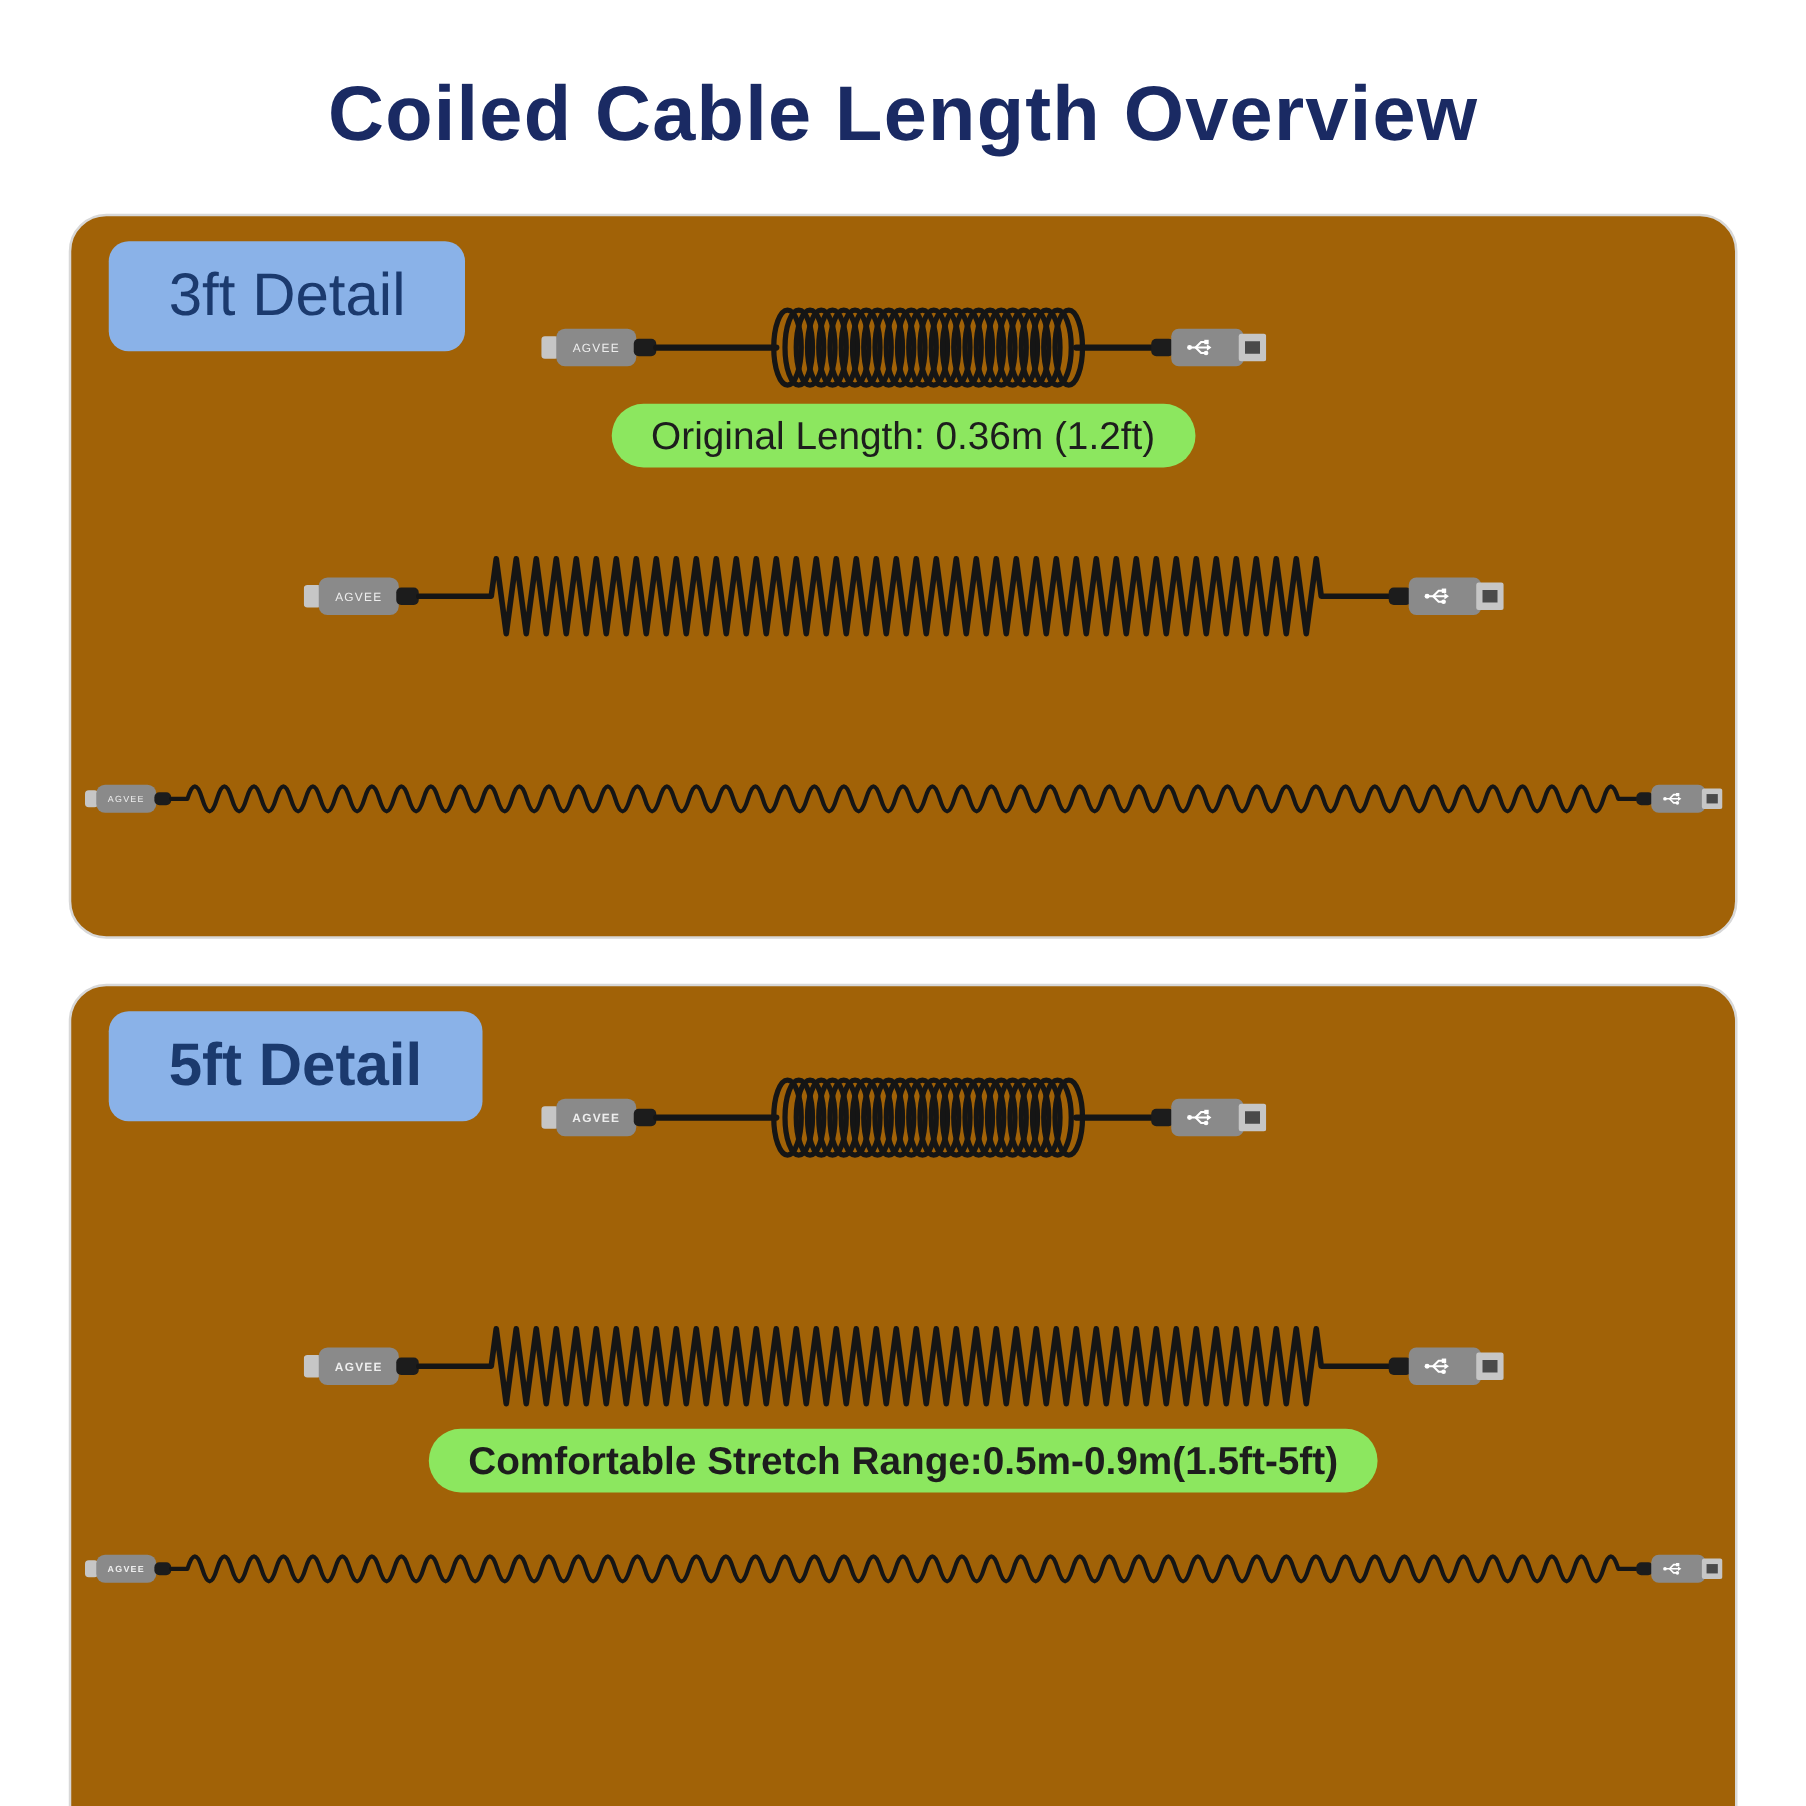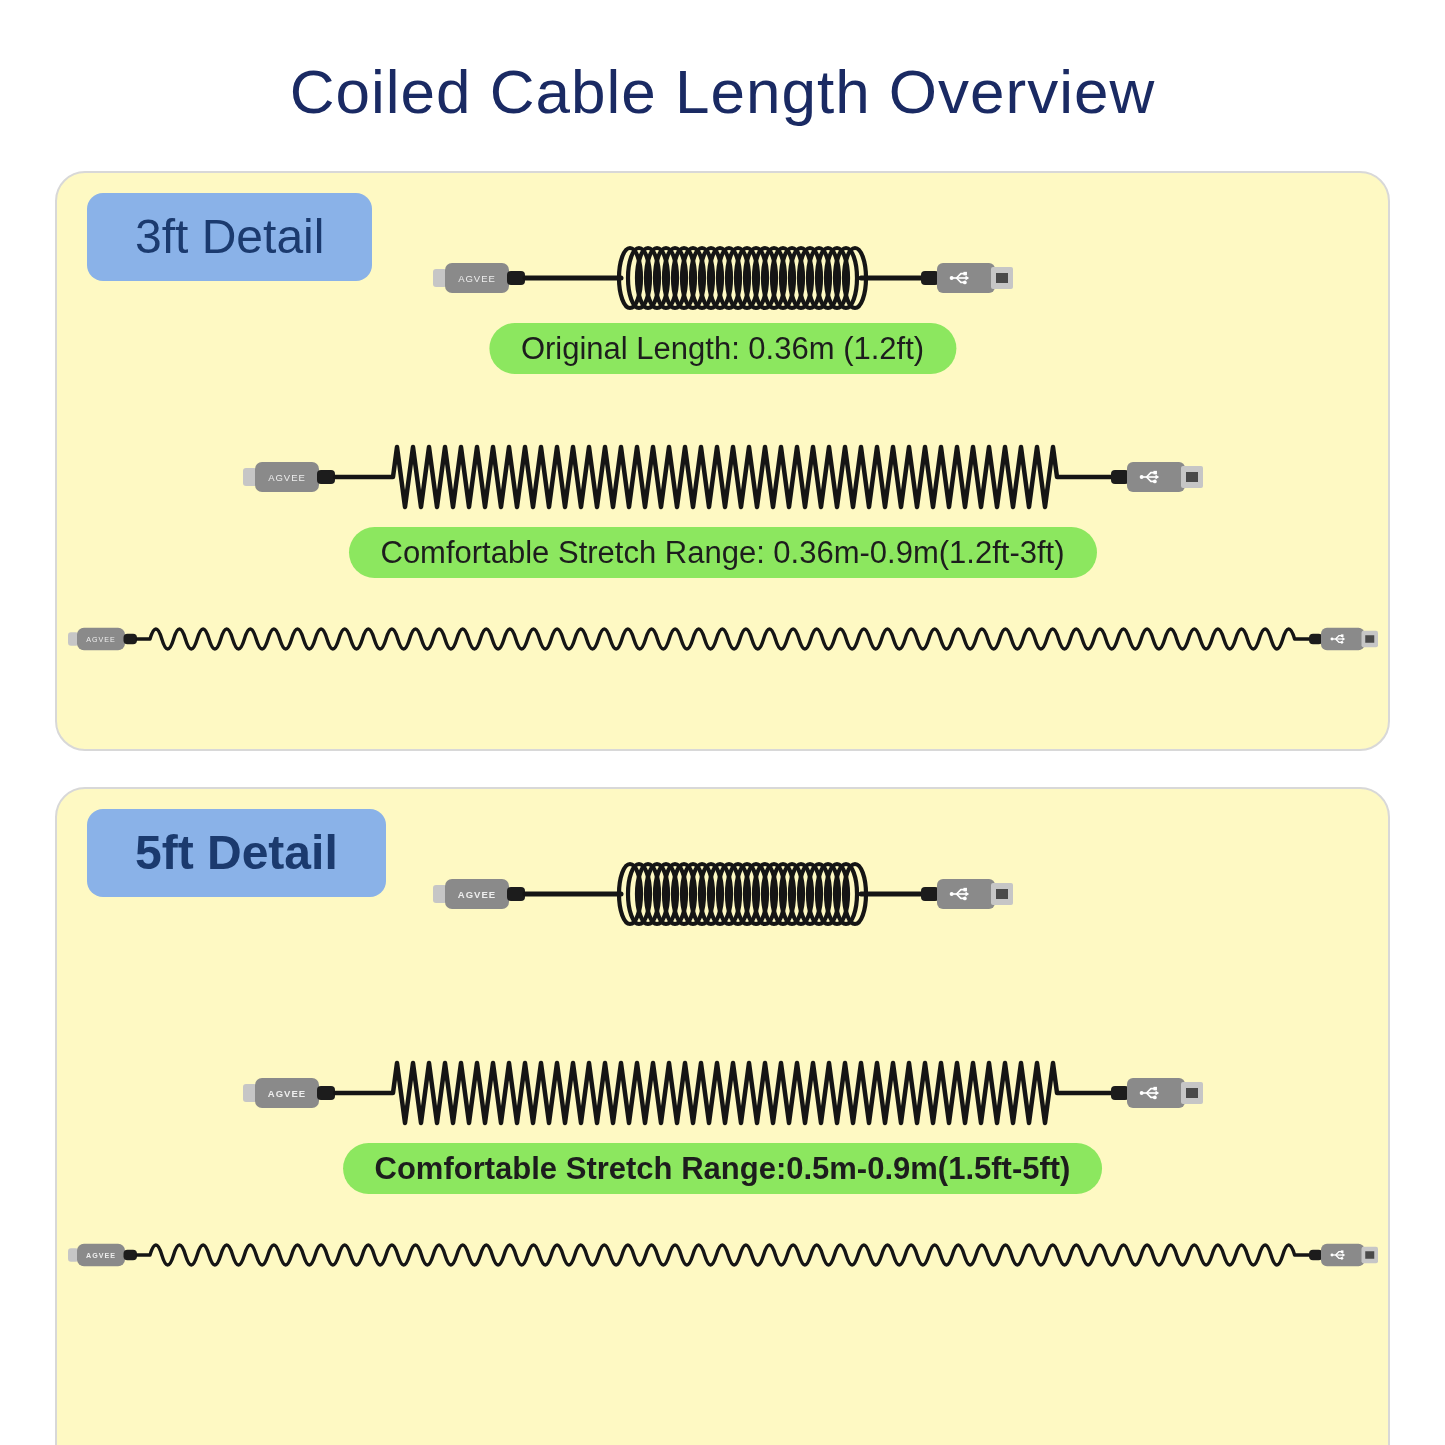--- a/index.html
+++ b/index.html
@@ -7,30 +7,30 @@
   body {
     width:1445px; height:1445px;
     font-family:"Liberation Sans", sans-serif;
     overflow:hidden;
     position:relative;
   }
   .page-title {
     text-align:center;
     padding-top:56px;
     font-size:62px;
-    font-weight:normal;
+    font-weight:bold;
     color:var(--title_text, #1a2a63);
     letter-spacing:1px;
   }
   .panel {
     position:relative;
     margin:0 55px;
     border:2px solid var(--panel_border, #d8d8d8);
     border-radius:30px;
-    background:#fef9c3;
+    background:#a16207;
   }
   .panel.first  { height:580px; margin-top:44px; }
   .panel.second { height:756px; margin-top:36px;font-weight:bold; }
   .badge {
     position:absolute;
     left:30px; top:20px;
     background:var(--badge_bg, #8ab2e8);
     color:var(--badge_text, #1b3a6e);
     font-size:48px;
     padding:14px 48px;
@@ -140,21 +140,20 @@
           <path d="M5,0 L9,-4 L12,-4" fill="none"></path>
           <rect x="11.3" y="-5.6" width="3.2" height="3.2" stroke="none"></rect>
           <path d="M5,0 L9,4 L12,4" fill="none"></path>
           <circle cx="12.6" cy="4" r="1.7" stroke="none"></circle>
           <path d="M16.5,0 L13.2,-2.3 L13.2,2.3 Z" stroke="none"></path>
         </g>
         <rect x="938" y="37" width="22" height="22" rx="2" fill="#c6c6c6"></rect>
         <rect x="943" y="43" width="12" height="10" fill="#4a4a4a"></rect>
       </g>
     </svg>
-  <div class="pill green pill-2">Comfortable Stretch Range: 0.36m-0.9m(1.2ft-3ft)</div>
 
   <svg class="cable cable-3" viewBox="0 0 1310 56" width="1310" height="56">
       <g>
         <rect x="0" y="21.25" width="10.5" height="13.5" rx="3" fill="#c6c6c6"></rect>
         <rect x="9" y="16.75" width="48" height="22.5" rx="7" fill="#8a8a8a"></rect>
         <text x="33" y="30.625" font-size="7.125" fill="#eeeeee" text-anchor="middle" font-family="Liberation Sans, sans-serif" letter-spacing="1">AGVEE</text>
         <rect x="55.5" y="22.75" width="13.5" height="10.5" rx="4" fill="#1c1c1c"></rect>
       </g>
       <path d="M69,28 L82,28 Q87.9,8 93.8,28 Q99.7,48 105.6,28 Q111.5,8 117.39999999999999,28 Q123.3,48 129.2,28 Q135.1,8 141,28 Q146.9,48 152.8,28 Q158.70000000000002,8 164.60000000000002,28 Q170.50000000000003,48 176.40000000000003,28 Q182.30000000000004,8 188.20000000000005,28 Q194.10000000000005,48 200.00000000000006,28 Q205.90000000000006,8 211.80000000000007,28 Q217.70000000000007,48 223.60000000000008,28 Q229.50000000000009,8 235.4000000000001,28 Q241.3000000000001,48 247.2000000000001,28 Q253.1000000000001,8 259.0000000000001,28 Q264.9000000000001,48 270.8000000000001,28 Q276.7000000000001,8 282.60000000000014,28 Q288.5000000000001,48 294.40000000000015,28 Q300.3000000000001,8 306.20000000000016,28 Q312.10000000000014,48 318.00000000000017,28 Q323.90000000000015,8 329.8000000000002,28 Q335.70000000000016,48 341.6000000000002,28 Q347.50000000000017,8 353.4000000000002,28 Q359.3000000000002,48 365.2000000000002,28 Q371.1000000000002,8 377.0000000000002,28 Q382.9000000000002,48 388.80000000000024,28 Q394.7000000000002,8 400.60000000000025,28 Q406.5000000000002,48 412.40000000000026,28 Q418.30000000000024,8 424.2000000000003,28 Q430.10000000000025,48 436.0000000000003,28 Q441.90000000000026,8 447.8000000000003,28 Q453.7000000000003,48 459.6000000000003,28 Q465.5000000000003,8 471.4000000000003,28 Q477.3000000000003,48 483.20000000000033,28 Q489.1000000000003,8 495.00000000000034,28 Q500.9000000000003,48 506.80000000000035,28 Q512.7000000000004,8 518.6000000000004,28 Q524.5000000000003,48 530.4000000000003,28 Q536.3000000000003,8 542.2000000000003,28 Q548.1000000000003,48 554.0000000000002,28 Q559.9000000000002,8 565.8000000000002,28 Q571.7000000000002,48 577.6000000000001,28 Q583.5000000000001,8 589.4000000000001,28 Q595.3000000000001,48 601.2,28 Q607.1,8 613,28 Q618.9,48 624.8,28 Q630.6999999999999,8 636.5999999999999,28 Q642.4999999999999,48 648.3999999999999,28 Q654.2999999999998,8 660.1999999999998,28 Q666.0999999999998,48 671.9999999999998,28 Q677.8999999999997,8 683.7999999999997,28 Q689.6999999999997,48 695.5999999999997,28 Q701.4999999999997,8 707.3999999999996,28 Q713.2999999999996,48 719.1999999999996,28 Q725.0999999999996,8 730.9999999999995,28 Q736.8999999999995,48 742.7999999999995,28 Q748.6999999999995,8 754.5999999999995,28 Q760.4999999999994,48 766.3999999999994,28 Q772.2999999999994,8 778.1999999999994,28 Q784.0999999999993,48 789.9999999999993,28 Q795.8999999999993,8 801.7999999999993,28 Q807.6999999999992,48 813.5999999999992,28 Q819.4999999999992,8 825.3999999999992,28 Q831.2999999999992,48 837.1999999999991,28 Q843.0999999999991,8 848.9999999999991,28 Q854.8999999999991,48 860.799999999999,28 Q866.699999999999,8 872.599999999999,28 Q878.499999999999,48 884.399999999999,28 Q890.2999999999989,8 896.1999999999989,28 Q902.0999999999989,48 907.9999999999989,28 Q913.8999999999988,8 919.7999999999988,28 Q925.6999999999988,48 931.5999999999988,28 Q937.4999999999987,8 943.3999999999987,28 Q949.2999999999987,48 955.1999999999987,28 Q961.0999999999987,8 966.9999999999986,28 Q972.8999999999986,48 978.7999999999986,28 Q984.6999999999986,8 990.5999999999985,28 Q996.4999999999985,48 1002.3999999999985,28 Q1008.2999999999985,8 1014.1999999999985,28 Q1020.0999999999984,48 1025.9999999999984,28 Q1031.8999999999985,8 1037.7999999999984,28 Q1043.6999999999985,48 1049.5999999999983,28 Q1055.4999999999984,8 1061.3999999999983,28 Q1067.2999999999984,48 1073.1999999999982,28 Q1079.0999999999983,8 1084.9999999999982,28 Q1090.8999999999983,48 1096.7999999999981,28 Q1102.6999999999982,8 1108.599999999998,28 Q1114.4999999999982,48 1120.399999999998,28 Q1126.2999999999981,8 1132.199999999998,28 Q1138.099999999998,48 1143.999999999998,28 Q1149.899999999998,8 1155.799999999998,28 Q1161.699999999998,48 1167.5999999999979,28 Q1173.499999999998,8 1179.3999999999978,28 Q1185.299999999998,48 1191.1999999999978,28 Q1197.0999999999979,8 1202.9999999999977,28 Q1208.8999999999978,48 1214.7999999999977,28 Q1220.6999999999978,8 1226.5999999999976,28 L1241,28" fill="none" stroke="#151515" stroke-width="3.4" stroke-linejoin="round" stroke-linecap="round"></path>
       <g>

